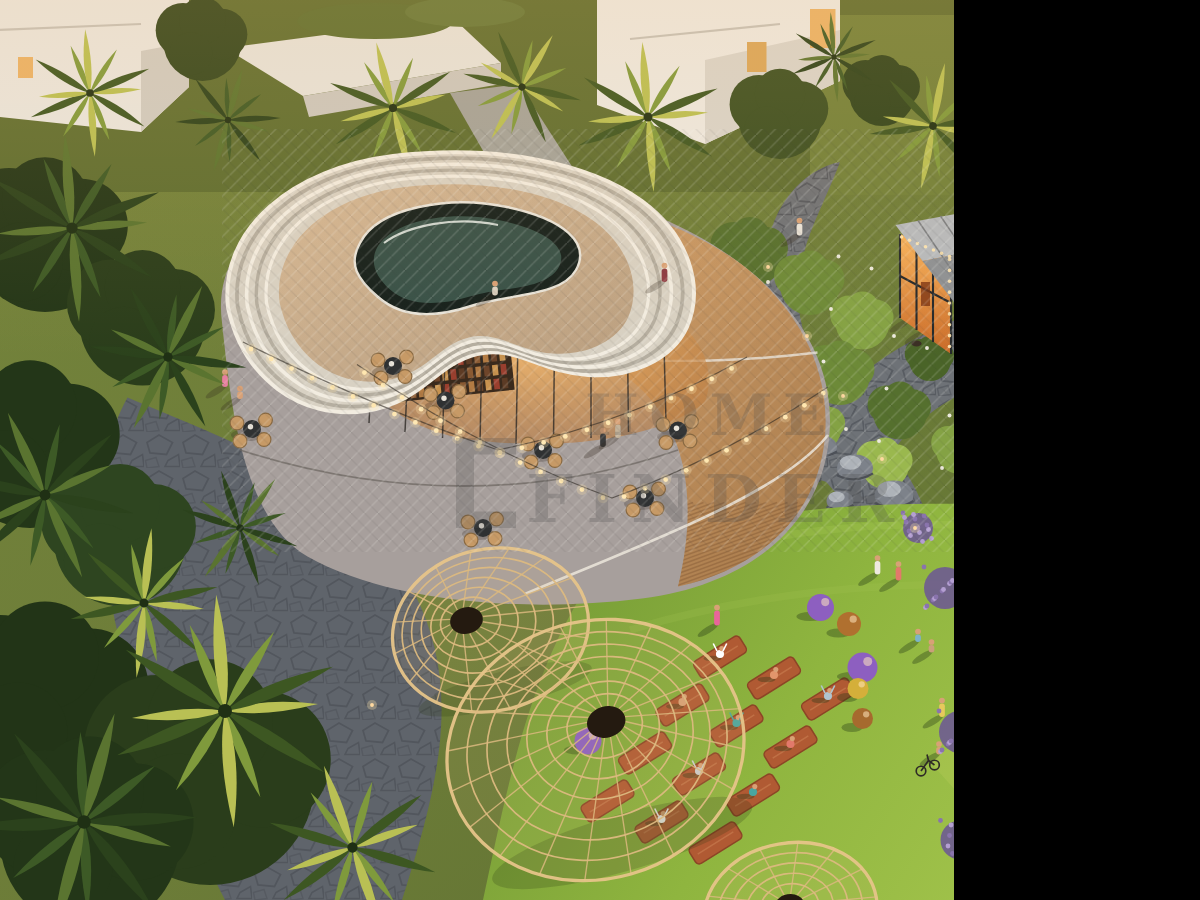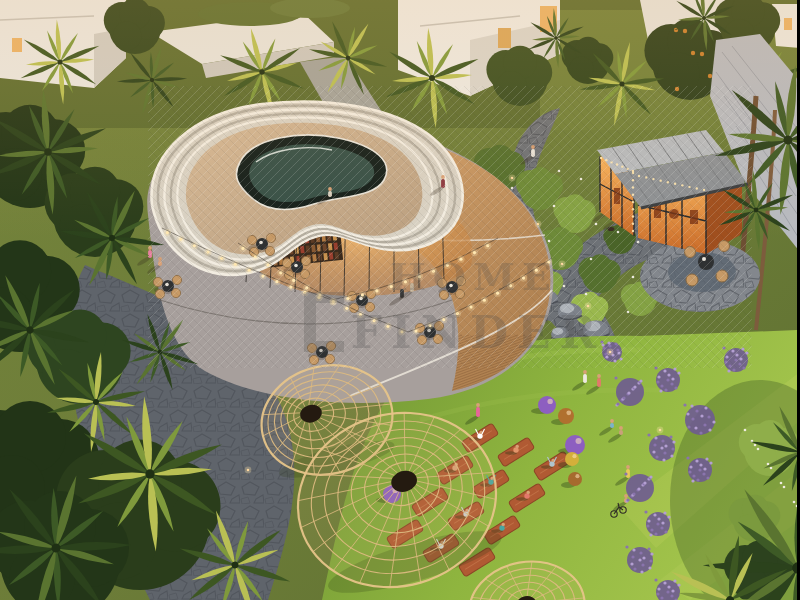--- a/index.html
+++ b/index.html
@@ -1,16 +1,16 @@
 <!DOCTYPE html>
 <html><head>
 <meta charset="utf-8">
 <style>
   html,body{margin:0;padding:0;background:#000;}
-  .stage{position:relative;width:797px;height:600px;overflow:hidden;background:#6f7f3a;}
+  .stage{position:relative;width:636px;height:600px;overflow:hidden;background:#6f7f3a;}
   .stage svg{position:absolute;left:0;top:0;display:block;}
   .wm-text{font-family:"DejaVu Serif","Liberation Serif",serif;font-weight:bold;}
 </style>
 </head>
 <body>
 
 <div class="stage">
 <svg width="800" height="600" viewBox="0 0 800 600">
   <desc>Aerial twilight architectural rendering of a residential community wellness amenity: an organic kidney-shaped cafe pavilion with a louvered sculptural roof and library wall, an outdoor terrace cafe with string lights and wicker seating, a glass gym cabin with warm interior light, a woven golden wire funnel shade sculpture, and an outdoor yoga class on a bright lawn with exercise balls, all surrounded by white villas, palm trees, stone paths, rocks and lavender planting.</desc>
   <defs>

